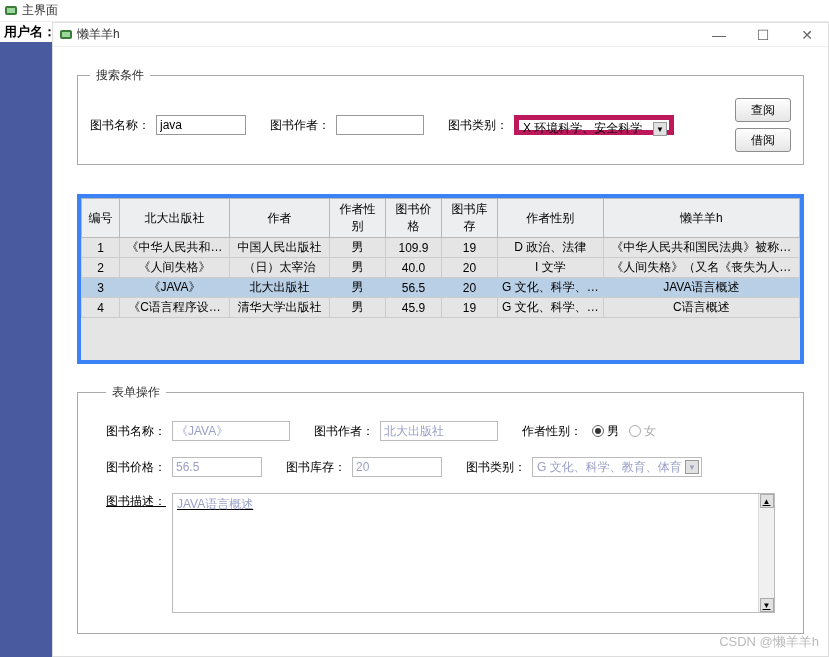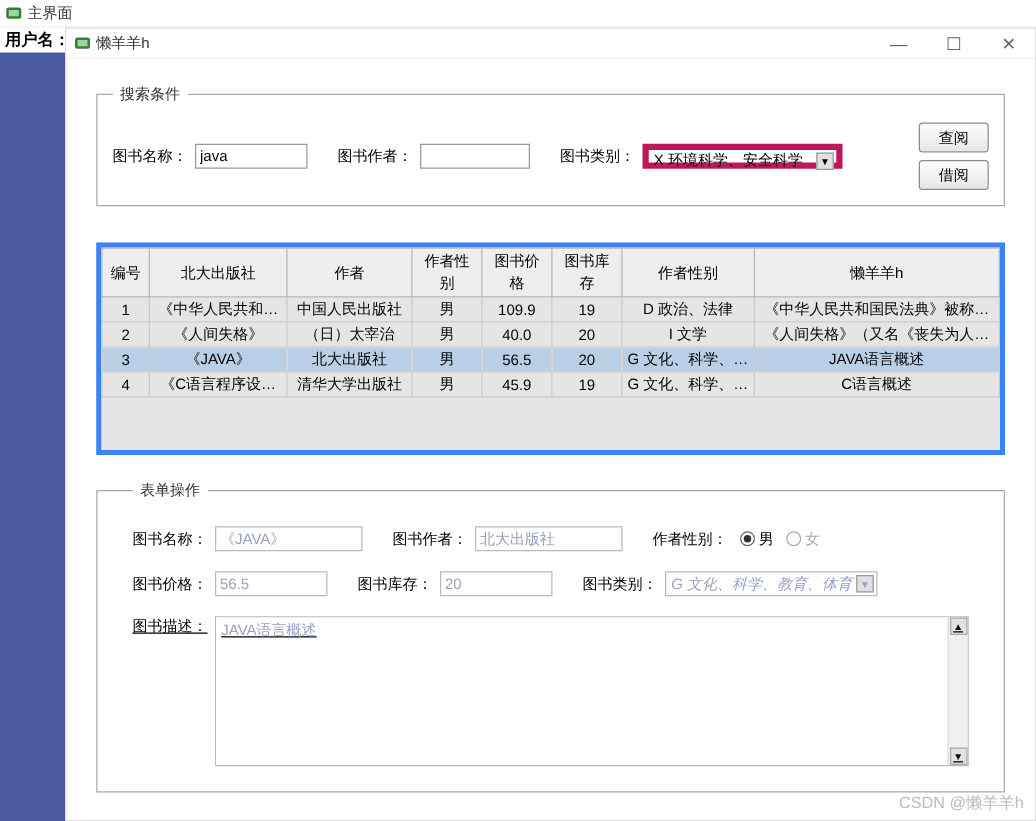--- a/index.html
+++ b/index.html
@@ -43,21 +43,21 @@
     .form-ops fieldset { padding: 20px 28px; }
     .form-row { display: flex; align-items: center; gap: 6px; margin-bottom: 16px; flex-wrap: nowrap; }
     .form-row .lbl { width: auto; }
     .readonly-input { border: 1px solid #bbb; height: 20px; padding: 0 3px; font-size: 12px; background: #fff; color: #9aa0c8; }
     .radio-group { display: flex; align-items: center; gap: 10px; margin-left: 4px; }
     .radio-item { display: flex; align-items: center; gap: 3px; }
     .radio-circle { width: 12px; height: 12px; border: 1px solid #666; border-radius: 50%; display: flex; align-items: center; justify-content: center; }
     .radio-dot { width: 6px; height: 6px; border-radius: 50%; }
     .radio-dot.checked { background: #333; }
     .radio-label.disabled, .radio-circle.disabled { color: #aaa; border-color: #aaa; }
-    .disabled-select { border: 1px solid #bbb; height: 20px; font-size: 12px; background: #fff; color: #9aa0c8; display: inline-flex; align-items: center; padding: 0 18px 0 4px; position: relative; font-style: italic; }
+    .disabled-select { border: 1px solid #bbb; height: 20px; font-size: 12px; background: #fff; color: #9aa0c8; display: inline-flex; align-items: center; padding: 0 18px 0 4px; position: relative; }
     
     .desc-row { display: flex; align-items: flex-start; gap: 6px; text-decoration: underline; }
     .textarea-wrap { flex: 1; display: flex; border: 1px solid #bbb; height: 120px; }
     .textarea { flex: 1; padding: 2px 4px; color: #9aa0c8; font-size: 12px; background: #fff; resize: none; border: none; }
     .scrollbar { width: 16px; background: #f0f0f0; border-left: 1px solid #ddd; display: flex; flex-direction: column; justify-content: space-between; align-items: center; }
     .sb-btn { width: 14px; height: 14px; background: #e1e1e1; border: 1px solid #aaa; font-size: 8px; display: flex; align-items: center; justify-content: center; }
     
     .watermark { position: absolute; right: 10px; bottom: 6px; color: #bbb; font-size: 13px; text-align: right; }
   </style>
 </head>

